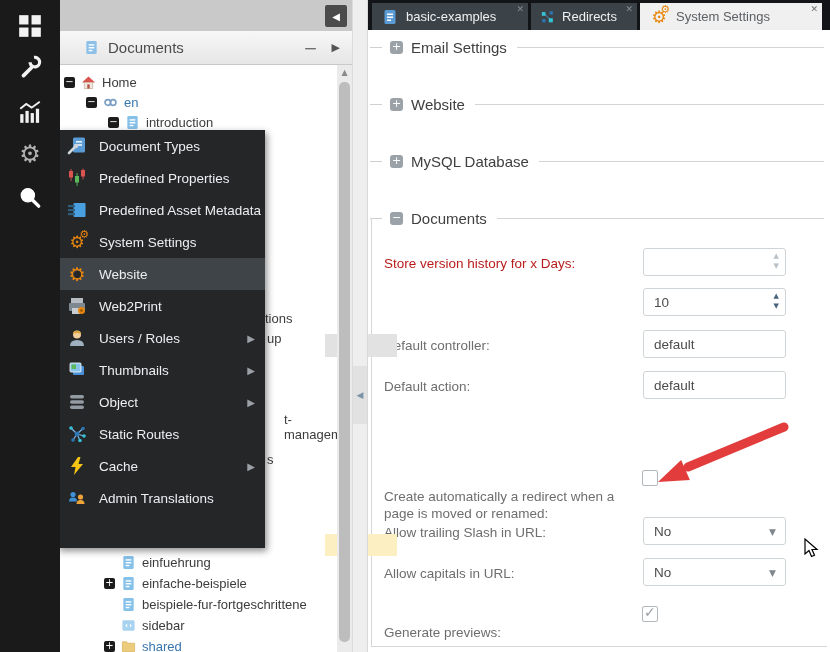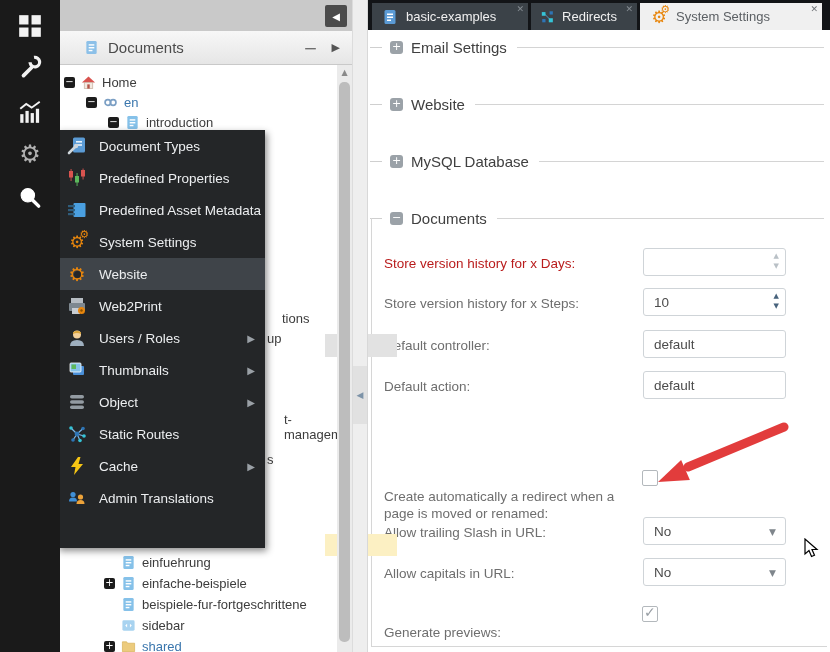--- a/index.html
+++ b/index.html
@@ -187,21 +187,21 @@
       <span class="exp glyph">−</span>
       <svg class="tree-ico" viewBox="0 0 16 16">
           <rect x="2.5" y="1" width="11" height="14" rx="1.5" fill="#85c1e9"></rect>
           <rect x="5" y="4.5" width="6" height="1.5" fill="#fff"></rect>
           <rect x="5" y="7.5" width="6" height="1.5" fill="#fff"></rect>
           <rect x="5" y="10.5" width="4" height="1.5" fill="#fff"></rect>
         </svg>
       <span class="lbl">introduction</span>
     </div>
 
-    <span class="partial-label" style="left:222px; top:246px;">tions</span>
+    <span class="partial-label" style="left:205px; top:246px;">tions</span>
     <span class="partial-label" style="left:207px; top:266px;">up</span>
     <span class="partial-label" style="left:207px; top:347px;padding-left:17px;">t-managem</span>
     <span class="partial-label" style="left:207px; top:387px;">s</span>
 
     <div class="tree-row" style="left:44px; top:487px;">
       <span class="exp-spacer"></span>
       <svg class="tree-ico" viewBox="0 0 16 16">
           <rect x="2.5" y="1" width="11" height="14" rx="1.5" fill="#85c1e9"></rect>
           <rect x="5" y="4.5" width="6" height="1.5" fill="#fff"></rect>
           <rect x="5" y="7.5" width="6" height="1.5" fill="#fff"></rect>
@@ -321,21 +321,20 @@
 
     <div class="f-label disabled" style="top:255px;">Store version history for x Days:</div>
     <div class="input" style="top:248px;">
       <span></span>
       <span class="spin light glyph">
           <span>▲</span>
           <span>▼</span>
         </span>
     </div>
 
-    <div class="f-label" style="top:295px;">Store version history for x Steps:</div>
     <div class="input" style="top:288px;">
       <span>10</span>
       <span class="spin dark glyph">
           <span>▲</span>
           <span>▼</span>
         </span>
     </div>
 
     <div class="f-label" style="top:337px;">Default controller:</div>
     <div class="input" style="top:330px;">

